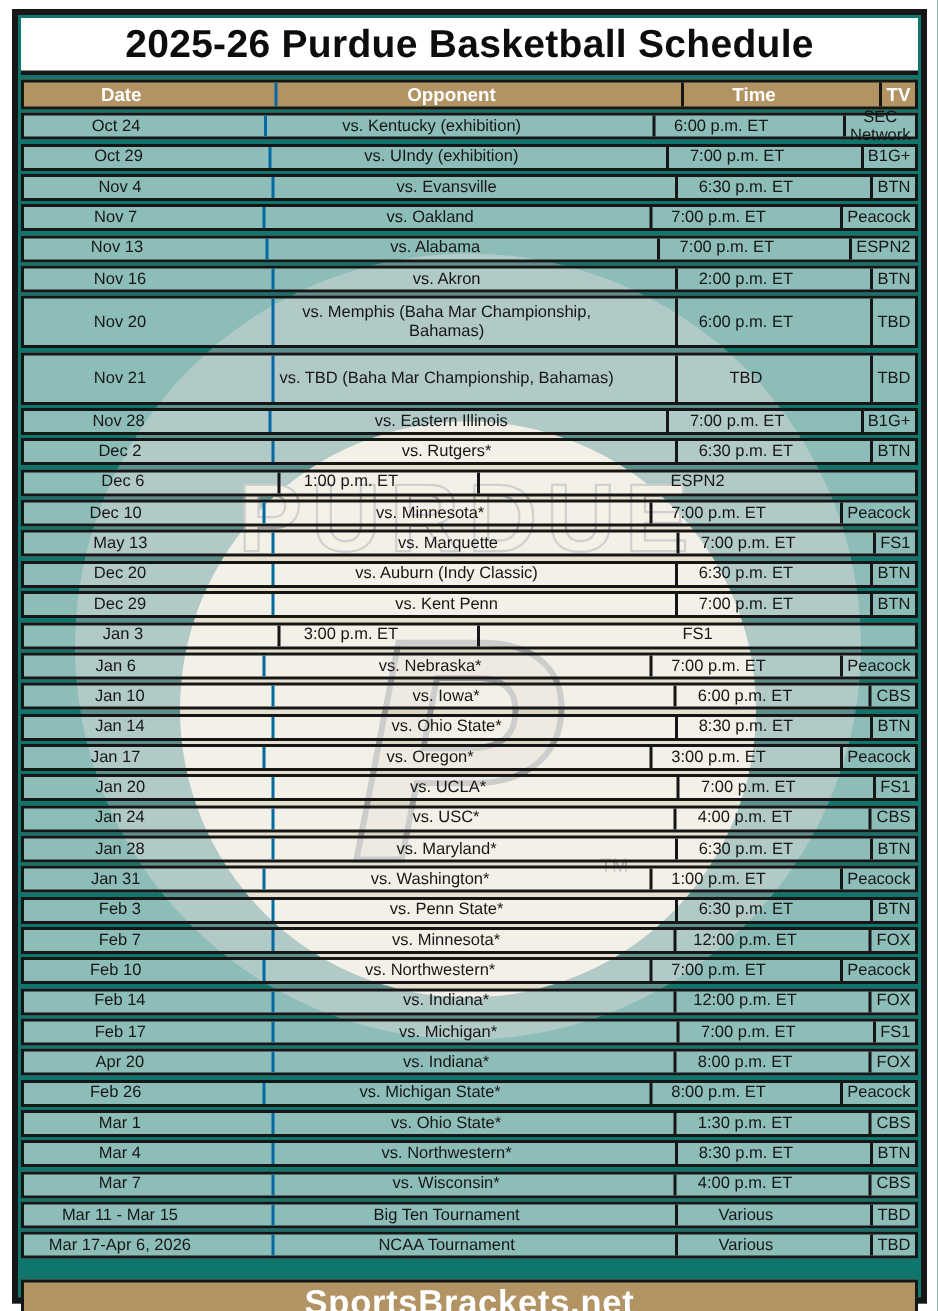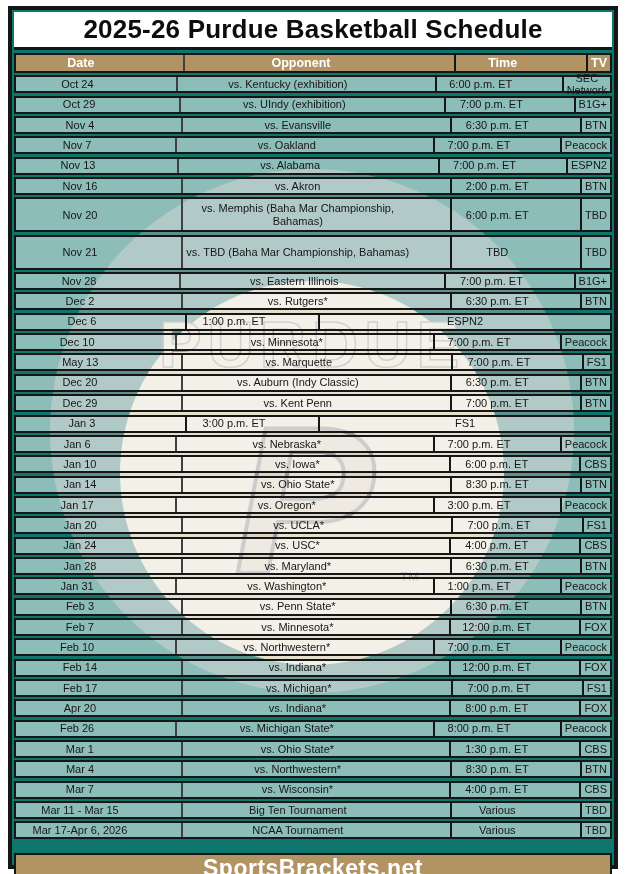--- a/index.html
+++ b/index.html
@@ -22,21 +22,21 @@
     border:2px solid #161616;height:18px;margin-top:2.35px;
     background:rgba(255,255,255,0.52);position:relative;z-index:1;gap:37px;
   }
   .rrow.tall{height:35px;}
   .thead{background:var(--gold,#b29464);height:20px;margin-top:3px;}
   .cell{
     display:flex;align-items:center;justify-content:center;text-align:center;
     font-size:11px;line-height:1.15;color:#161616;box-sizing:border-box;padding:0 3px;
   }
   .c0{width:22.2%;}
-  .c1{width:40.2%;border-left:2px solid #404040;}
+  .c1{width:40.2%;border-left:2px solid #0369a1;}
   .c2{width:16.2%;border-left:2px solid #161616;}
   .c3{flex:1;border-left:2px solid #161616;}
   .thead .cell{color:#ffffff;font-weight:bold;font-size:12.5px;}
 
   .rows-wrap{position:relative;}
   .wm{position:absolute;left:0;top:0;z-index:0;pointer-events:none;}
 
   .footer-bar{
     margin-top:14px;border:2px solid #161616;background:var(--gold,#b29464);
     height:26px;display:flex;align-items:center;justify-content:center;position:relative;z-index:1;

